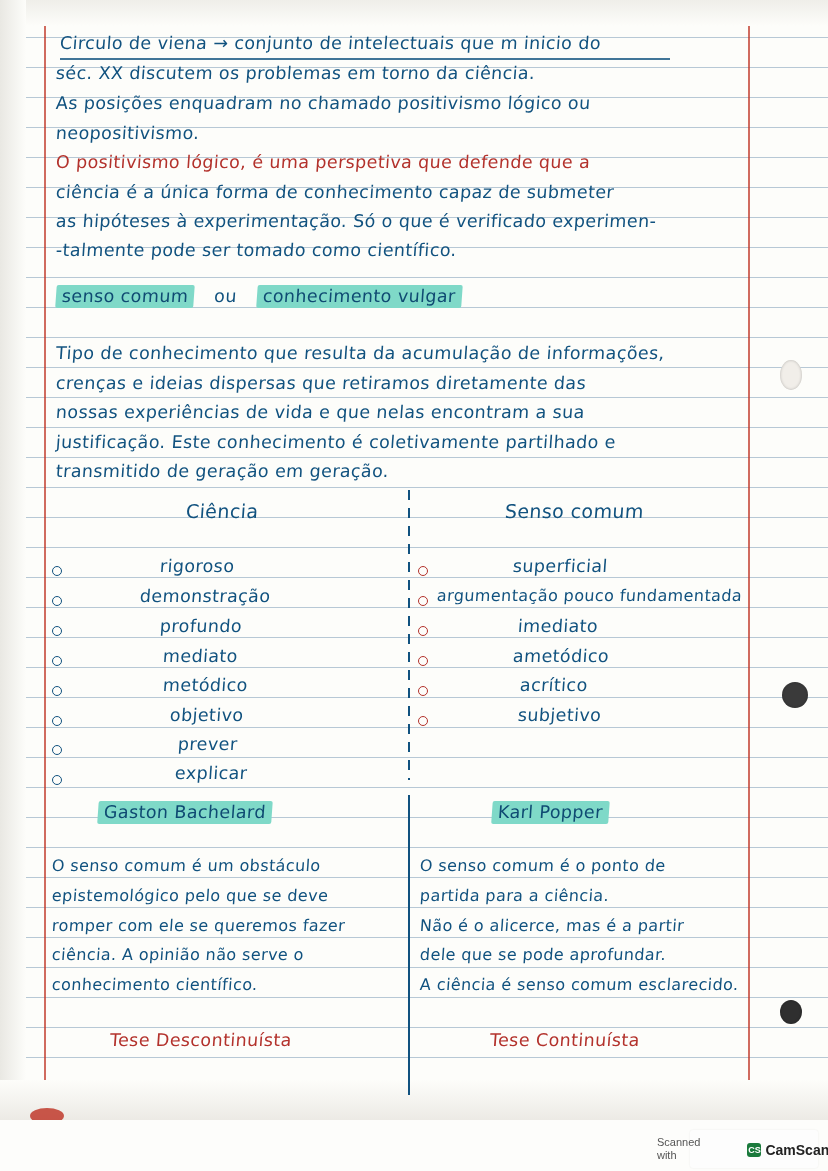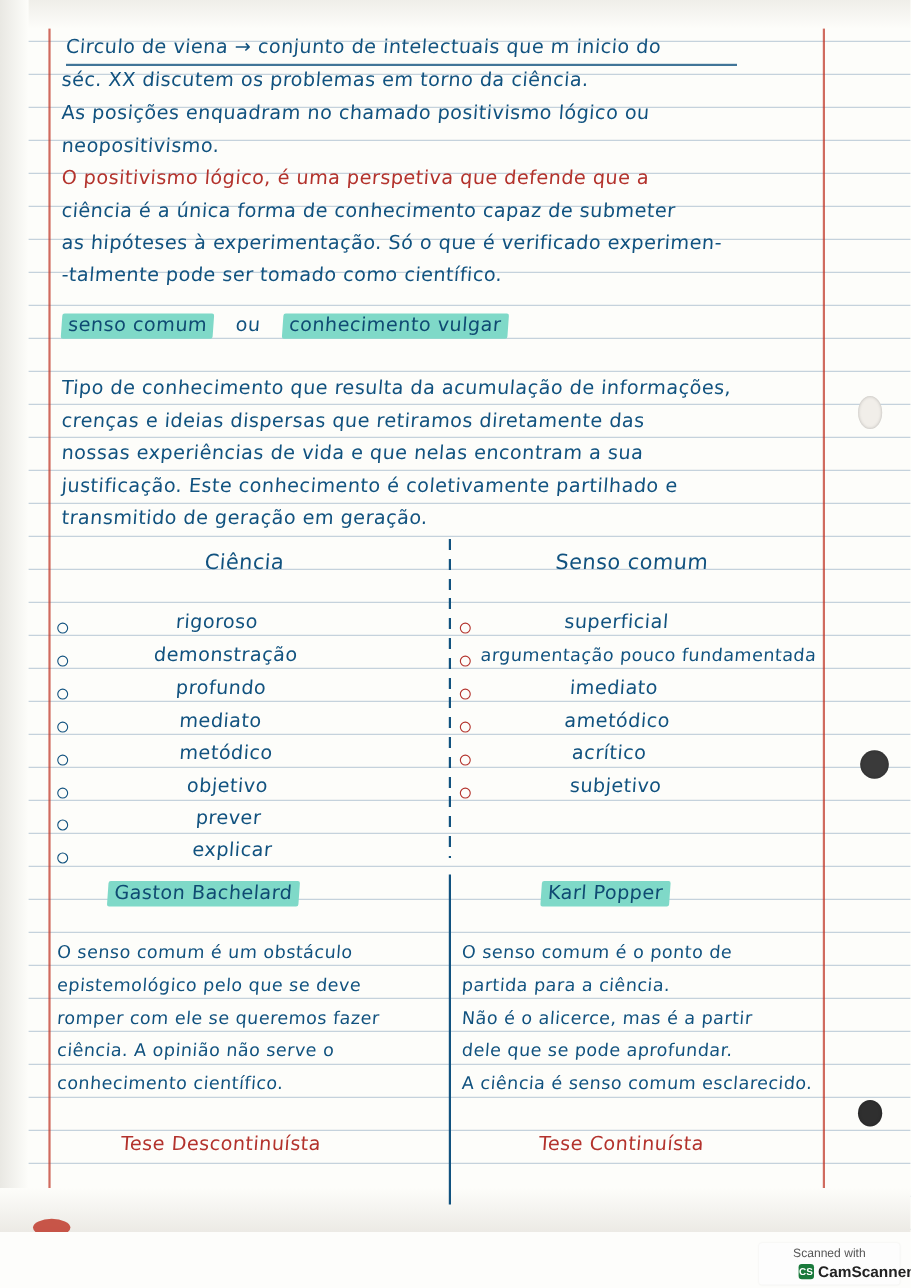--- a/index.html
+++ b/index.html
@@ -145,21 +145,21 @@
   .bullet.red { border-color: #b3322c; }
 
   
   #scanner {
     position: absolute;
     left: 690px; top: 1130px;
     width: 128px; height: 38px;
     background: #fdfdfd;
     border-radius: 3px;
     display: flex;
-    flex-direction: column;
+    flex-direction: row;
     align-items: center;
     justify-content: center;
     box-shadow: 0 0 2px rgba(0,0,0,.08);
   }
   #scanner .sw {
     font-size: 11px;
     color: #555;
     font-family: "Liberation Sans", sans-serif;
     line-height: 13px;
   }

